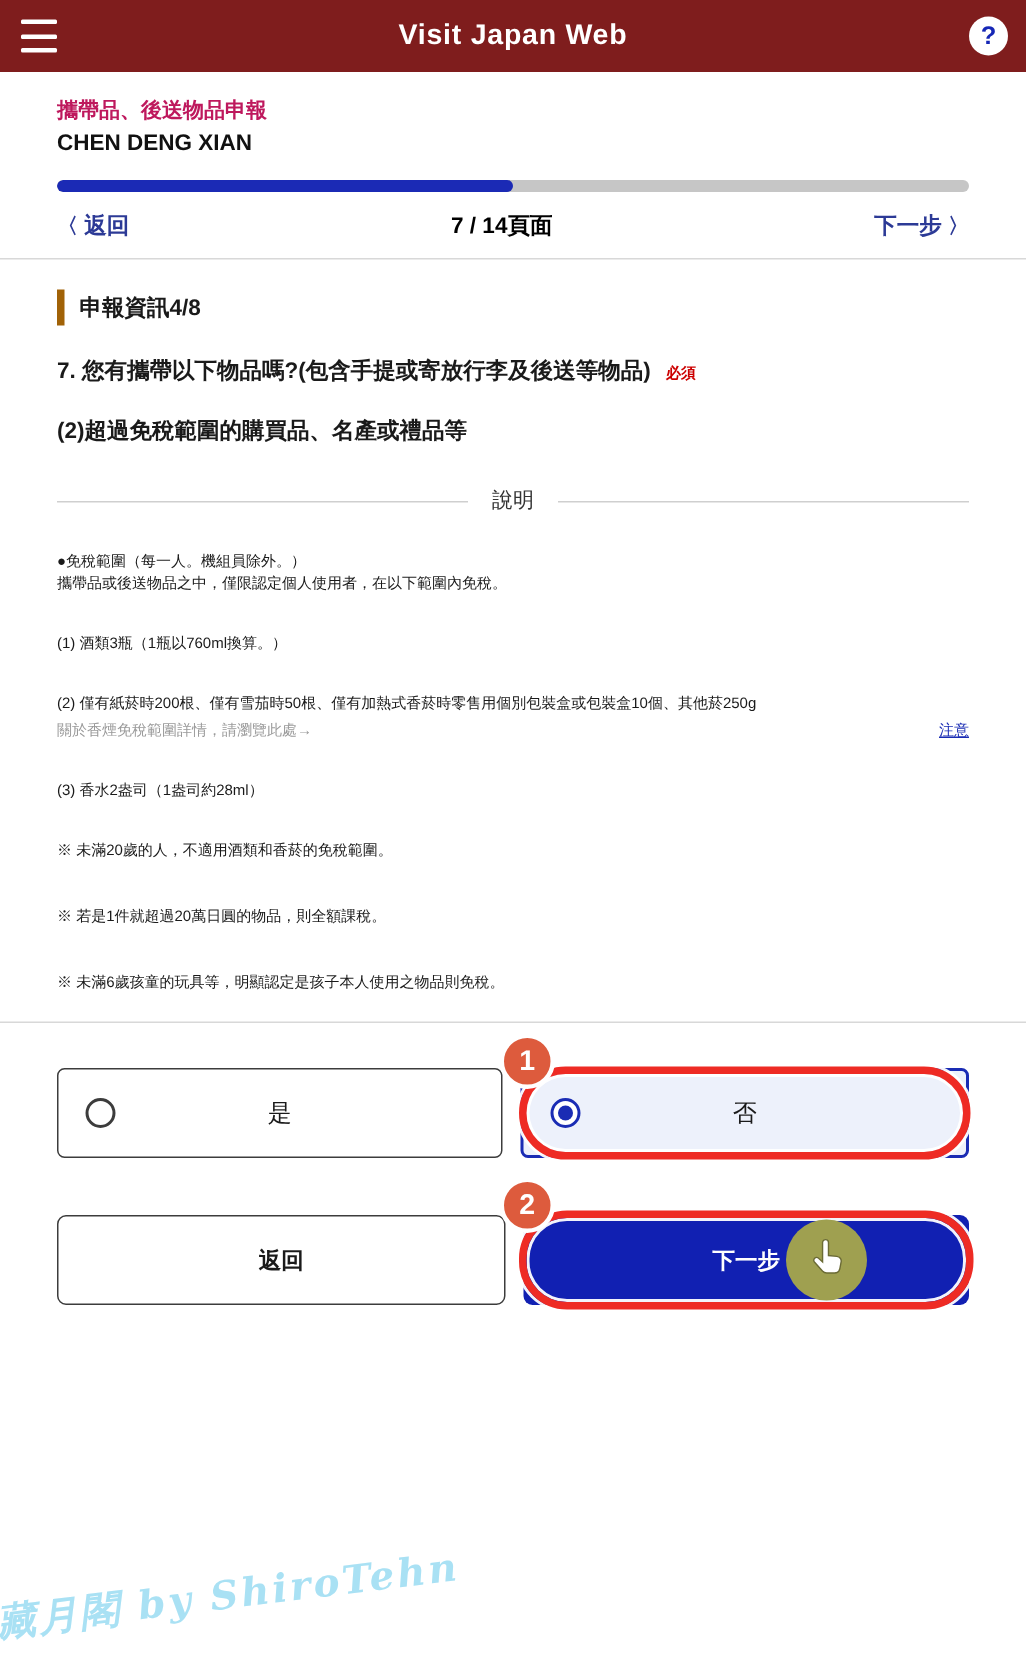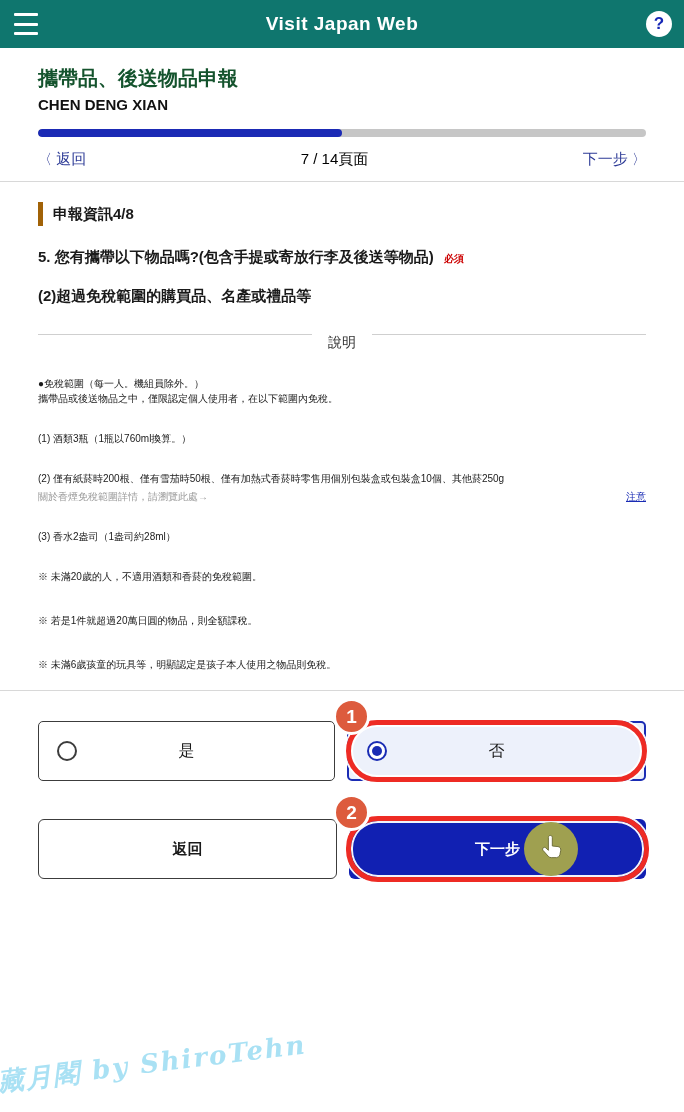--- a/index.html
+++ b/index.html
@@ -9,21 +9,21 @@
     position: relative;
     overflow: hidden;
     background: #ffffff;
     font-family: "Liberation Sans", sans-serif;
     color: #1a1a1a;
   }
 
   
   .app-header {
     height: 48px;
-    background: #0f766e;
+    background: #7f1d1d;
     display: flex;
     align-items: center;
     position: relative;
   }
   .hamburger {
     position: absolute; left: 14px; top: 13px;
     width: 24px; height: 22px;
     display: flex; flex-direction: column; justify-content: space-between;
     cursor: pointer;
   }
@@ -37,50 +37,50 @@
     width: 26px; height: 26px; border-radius: 50%;
     background: #fff; color: #1627b6;
     font-size: 17px; font-weight: bold;
     display: flex; align-items: center; justify-content: center;
     cursor: pointer;
   }
 
   
   .main { padding: 0 38px; }
 
-  .page-title { font-size: 20px; font-weight: bold; margin-top: 17px; color: #14532d; }
+  .page-title { font-size: 14px; font-weight: bold; margin-top: 17px; color: #be185d; }
   .user-name  { font-size: 15px; font-weight: bold; margin: 4px 0 16px; color: #111; }
 
   .progress-track { height: 8px; border-radius: 4px; background: #c6c6c6; overflow: hidden; }
   .progress-fill  { height: 100%; background: #1b2ab5; border-radius: 4px; }
 
   .pager-nav {
     display: flex; justify-content: space-between; align-items: center;
-    margin: 13px 0 12px; font-size: 15px;
+    margin: 13px 0 12px; font-size: 15px; font-weight: bold;
   }
   .pager-link { color: #2c3a96; cursor: pointer; text-decoration: none; }
   .pager-link .chev { font-size: 14px; }
   .page-indicator { color: #000; }
 
   .divider-full { height: 1px; background: #d8d8d8; margin: 0 -38px; }
 
   .section-heading {
     display: flex; align-items: center;
     border-left: 5px solid #a16207;
     padding-left: 10px; height: 24px;
     font-size: 15px; font-weight: bold;
     margin: 20px 0 6px;
   }
 
   .question-line { font-size: 15px; font-weight: bold; margin-top: 20px; line-height: 1.4; }
   .required-badge { color: #cc0000; font-size: 10px; margin-left: 6px; font-weight: bold; }
   .sub-item { font-size: 15px; font-weight: bold; margin-top: 20px; }
 
   .explain-divider {
-    display: flex; align-items: flex-start; gap: 16px;
+    display: flex; align-items: center; gap: 16px;
     margin: 28px 0 24px;
     font-size: 14px; color: #333;
   }
   .explain-divider .line { flex: 1; height: 1px; background: #cfcfcf; }
 
   .explanation { font-size: 10px; line-height: 1.5; color: #1a1a1a; }
   .explanation p { margin-bottom: 25px; white-space: pre-line; }
   .hint-row {
     display: flex; justify-content: space-between; align-items: flex-end;
     margin-top: -22px; margin-bottom: 25px;
@@ -188,21 +188,21 @@
   </div>
 </div>
 
 <div class="divider-full"></div>
 
 <div class="main">
 
   <div class="section-heading">申報資訊4/8</div>
 
   <div class="question-line">
-    <span>5. 您有攜帶以下物品嗎?(包含手提或寄放行李及後送等物品)</span>
+    <span>7. 您有攜帶以下物品嗎?(包含手提或寄放行李及後送等物品)</span>
     <span class="required-badge">必須</span>
   </div>
   <div class="sub-item">(2)超過免稅範圍的購買品、名產或禮品等</div>
 
   <div class="explain-divider">
     <div class="line"></div>
     <div>說明</div>
     <div class="line"></div>
   </div>
 

